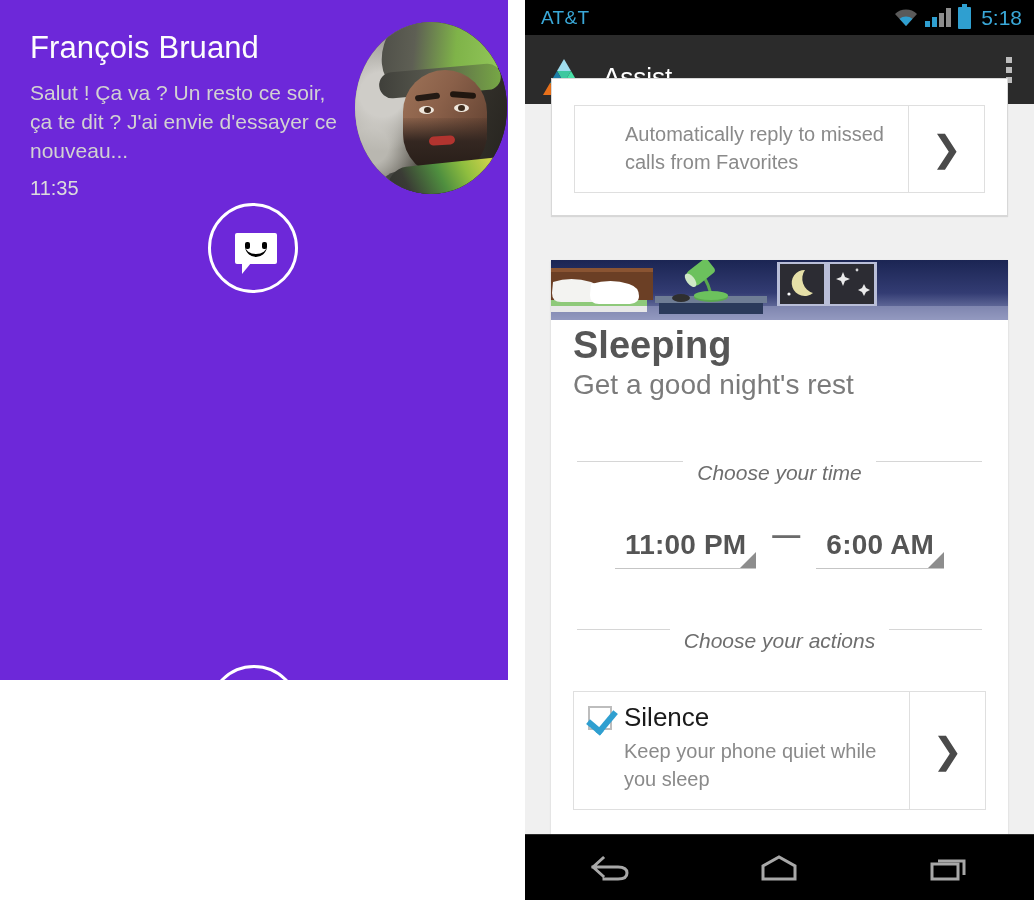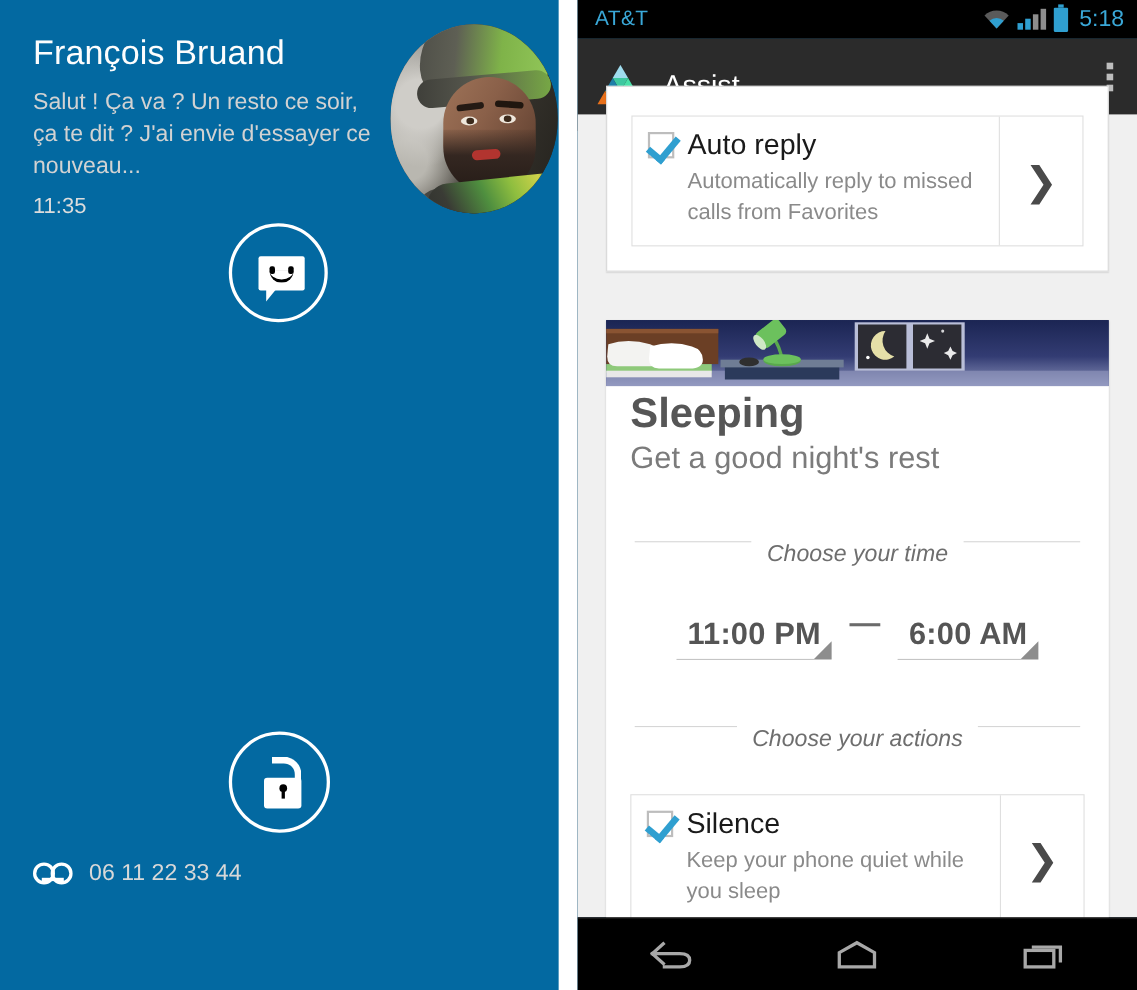--- a/index.html
+++ b/index.html
@@ -6,22 +6,22 @@
   html, body {
     width: 1034px; height: 900px;
     background: #ffffff;
     font-family: "Liberation Sans", sans-serif;
     overflow: hidden;
   }
   #root { position: relative; width: 1034px; height: 900px; background:#ffffff; }
 
   
   .lockscreen {
-    position: absolute; left: 0; top: 0; width: 508px; height: 900px;
-    background: #0369a1; color: #ffffff; overflow: hidden;
+    position: absolute; left: 0; top: 0; width: 508px; height: 680px;
+    background: #6d28d9; color: #ffffff; overflow: hidden;
   }
   .notif-block { position: absolute; left: 30px; top: 28px; width: 320px; }
   .notif-name {
     font-size: 31px; font-weight: 400; color: #fdfdfd;
     letter-spacing: 0.1px; line-height: 40px;
   }
   .notif-body {
     margin-top: 10px; font-size: 21px; line-height: 29px;
     color: #d2d2d2; font-weight: 400;
   }
@@ -114,21 +114,21 @@
     border-left: 7px solid #ffffff; border-bottom: 9px solid transparent; }
   .vm-icon { position: relative; width: 36px; height: 20px; }
   .vm-icon .ring { position:absolute; top:0; width:20px; height:20px; border-radius:50%;
     border: 3px solid #ffffff; }
   .vm-icon .ring.l { left:0; } .vm-icon .ring.r { left:16px; }
   .vm-icon .bar { position:absolute; left:8px; top:14px; width:20px; height:3px; background:#fff; }
 
   
   .phone {
     position: absolute; left: 525px; top: 0; width: 509px; height: 900px;
-    background: #0c4a6e; overflow: hidden;
+    background: #0f172a; overflow: hidden;
   }
   .statusbar {
     height: 35px; background: #000000; display: flex; align-items: center;
     padding: 0 12px 0 16px;
   }
   .carrier { font-size: 19px; color: #3aa8d8; letter-spacing: .3px; }
   .sb-right { margin-left: auto; display:flex; align-items:center; gap: 7px; }
   .wifi-ico { width: 24px; height: 18px; position: relative; }
   .signal-ico { display: flex; align-items: flex-end; gap: 2px; height: 19px; }
   .signal-ico i { width: 5px; background: #8d8d8d; display:block; }
@@ -308,24 +308,20 @@
           <i></i>
           <i></i>
       </div>
     </div>
 
     <div class="scroll">
 
       <div class="card first">
         <div class="optbox">
           <div class="optbox-main">
-            <div class="opt-title-row">
-              <div class="cbx"></div>
-              <div class="opt-title">Auto reply</div>
-            </div>
             <div class="opt-desc">Automatically reply to missed calls from Favorites</div>
           </div>
           <div class="optbox-arrow">❯</div>
         </div>
       </div>
 
       <div class="card sleep">
 
         <div class="hero">
           <svg width="457" height="60" viewBox="0 0 457 60" preserveAspectRatio="none">

